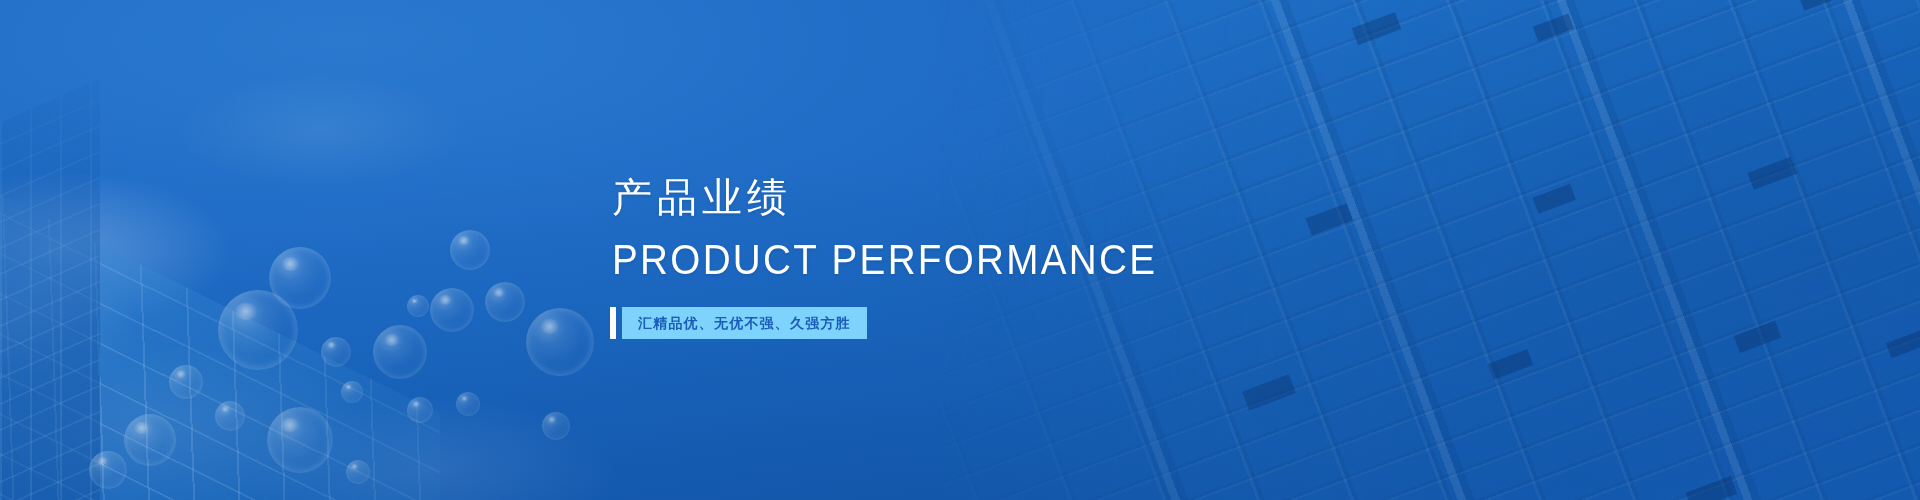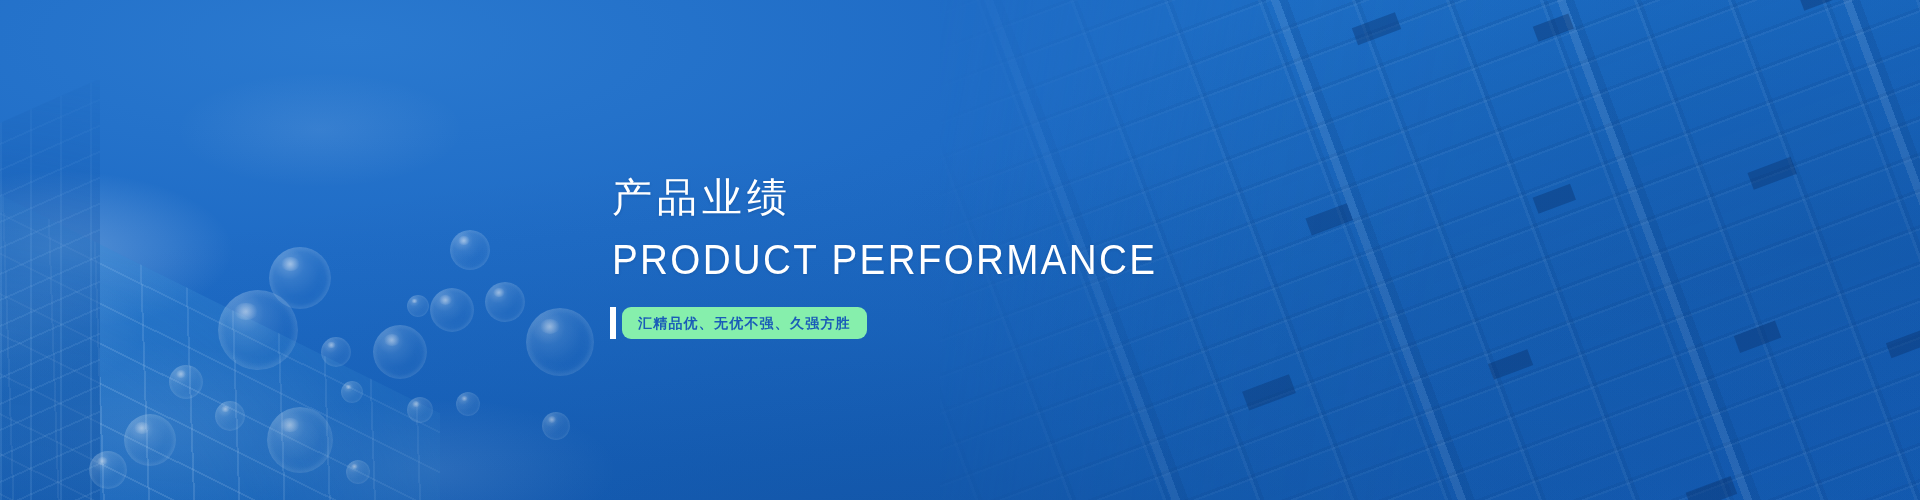--- a/index.html
+++ b/index.html
@@ -221,26 +221,25 @@
 
   .tagline-bar {
     width: 6px;
     background: #ffffff;
     flex: 0 0 auto;
   }
 
   .tagline-gap { width: 6px; flex: 0 0 auto; }
 
   .tagline-box {
-    background: #86efac;
+    background: #7dd3fc;
     display: flex;
     align-items: center;
     padding: 0 16px;
     flex: 0 0 auto;
-    border-radius: 9px;
   }
 
   .tagline-text {
     color: #1a5cb8;
     font-size: 14px;
     font-weight: 700;
     letter-spacing: 1.2px;
     line-height: 1;
     white-space: nowrap;
   }

